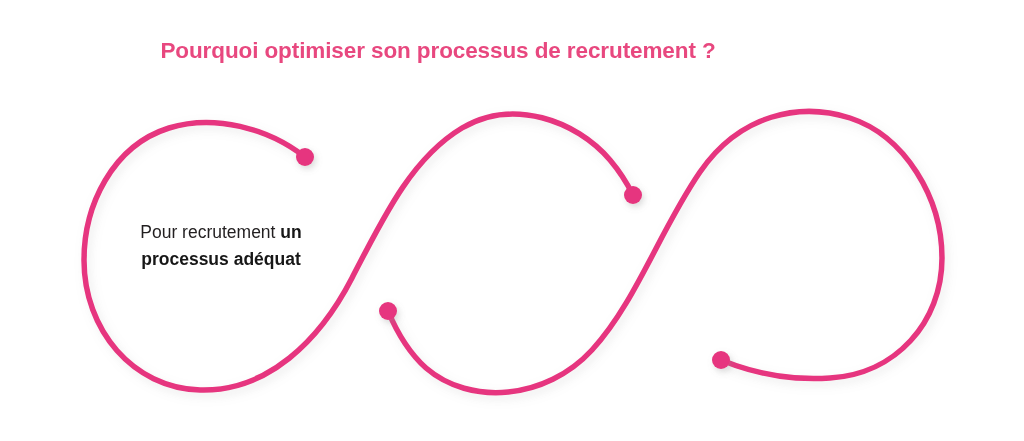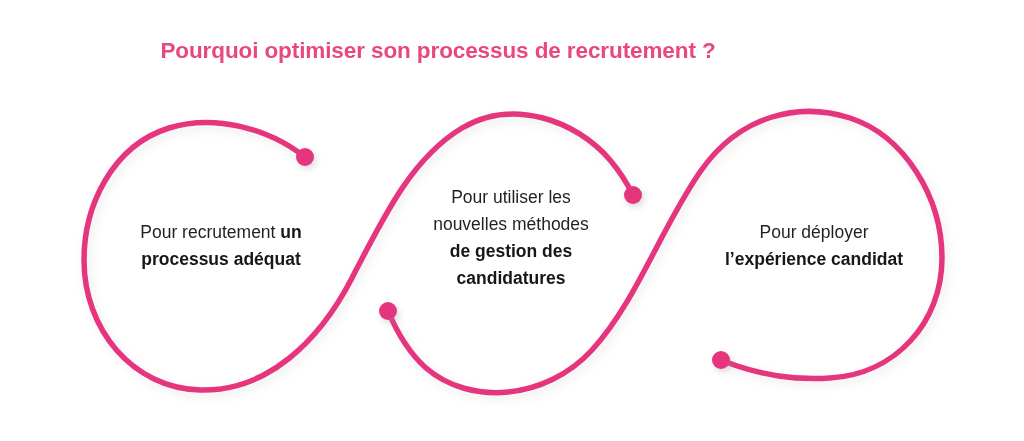--- a/index.html
+++ b/index.html
@@ -106,23 +106,15 @@
       <circle cx="388" cy="311" r="9"></circle>
       <circle cx="721" cy="360" r="9"></circle>
     </g>
   </svg>
 
   <div class="node-text" id="node-1">
     <span>Pour recrutement</span>
     <b>un processus adéquat</b>
   </div>
 
-  <div class="node-text" id="node-2">
-    <span>Pour utiliser les nouvelles méthodes</span>
-    <b>de gestion des candidatures</b>
-  </div>
 
-  <div class="node-text" id="node-3">
-    <span>Pour déployer</span>
-    <b>l’expérience candidat</b>
-  </div>
 
 </div>
 
 </body></html>

